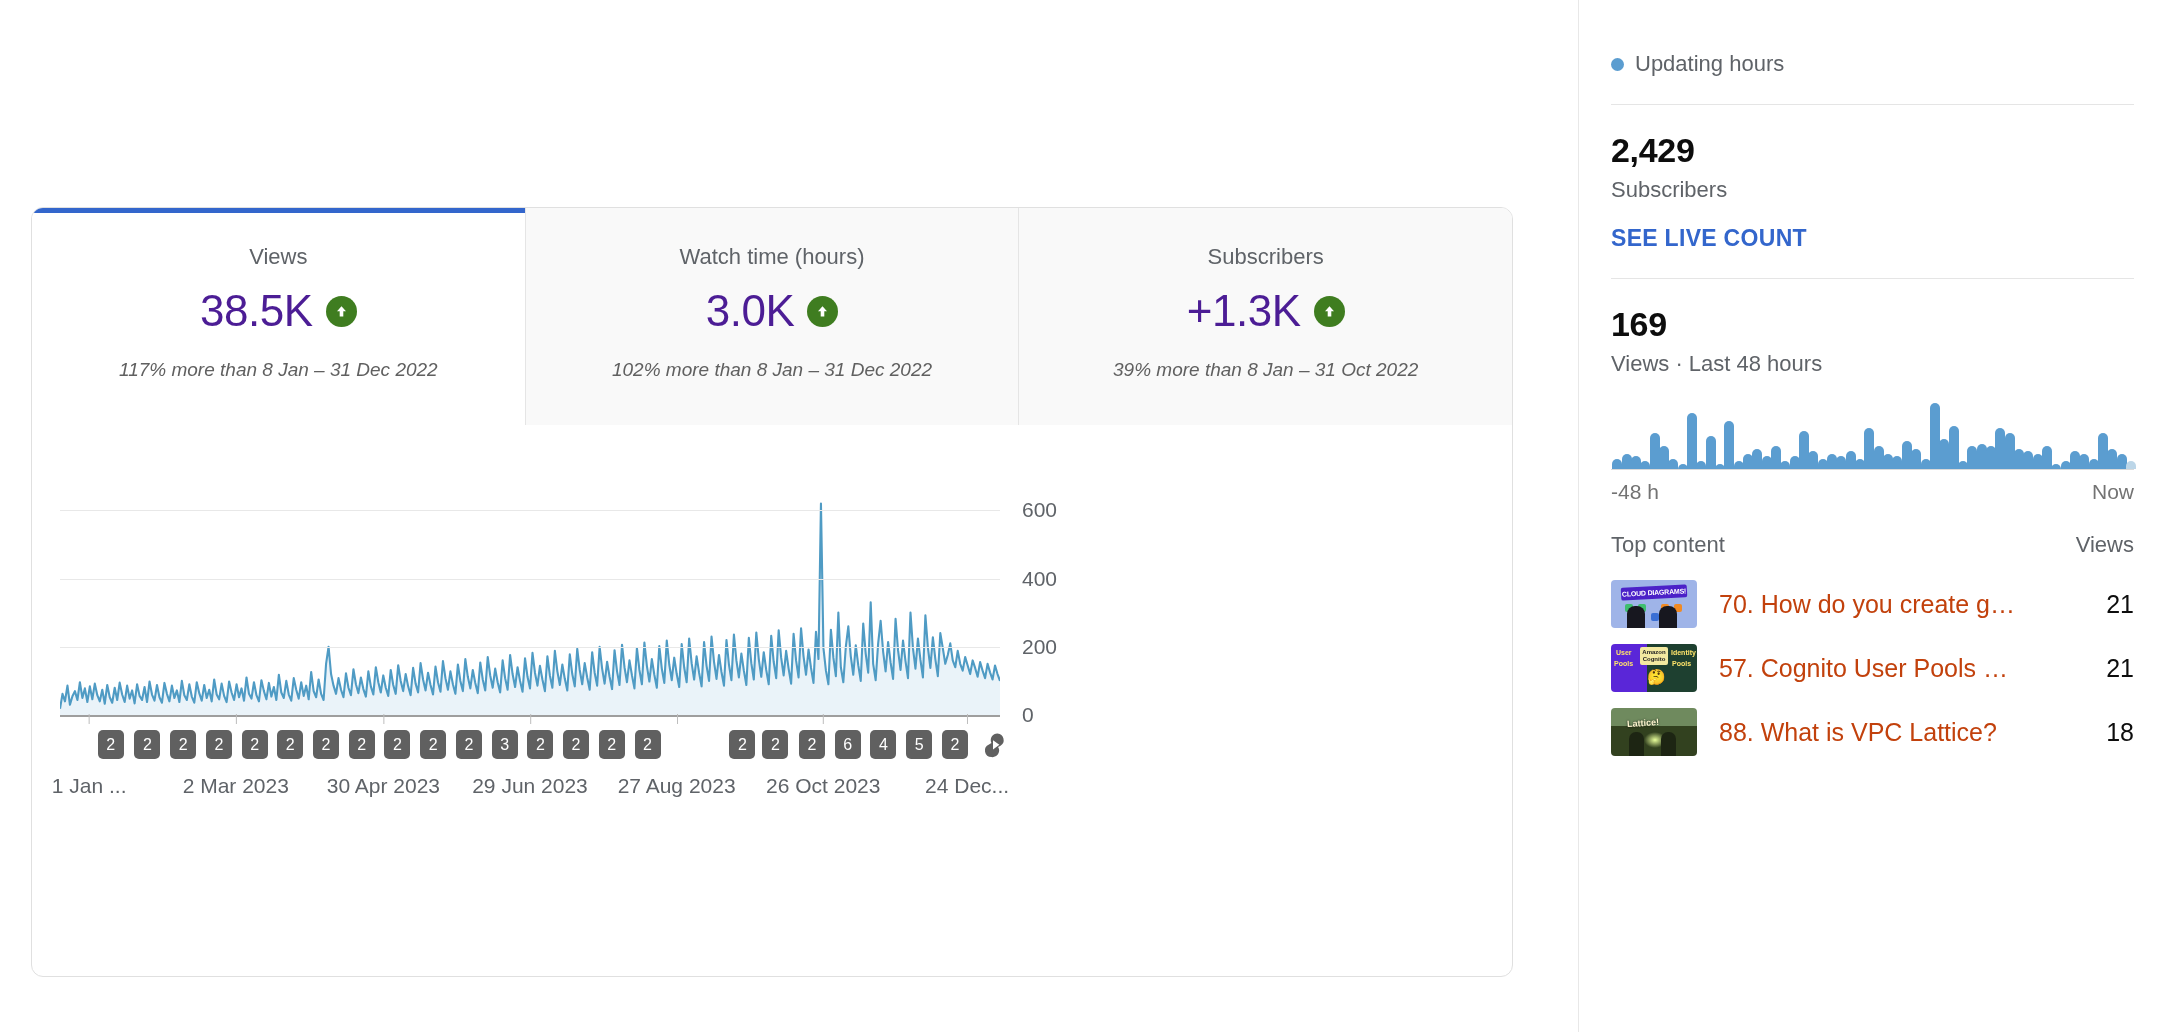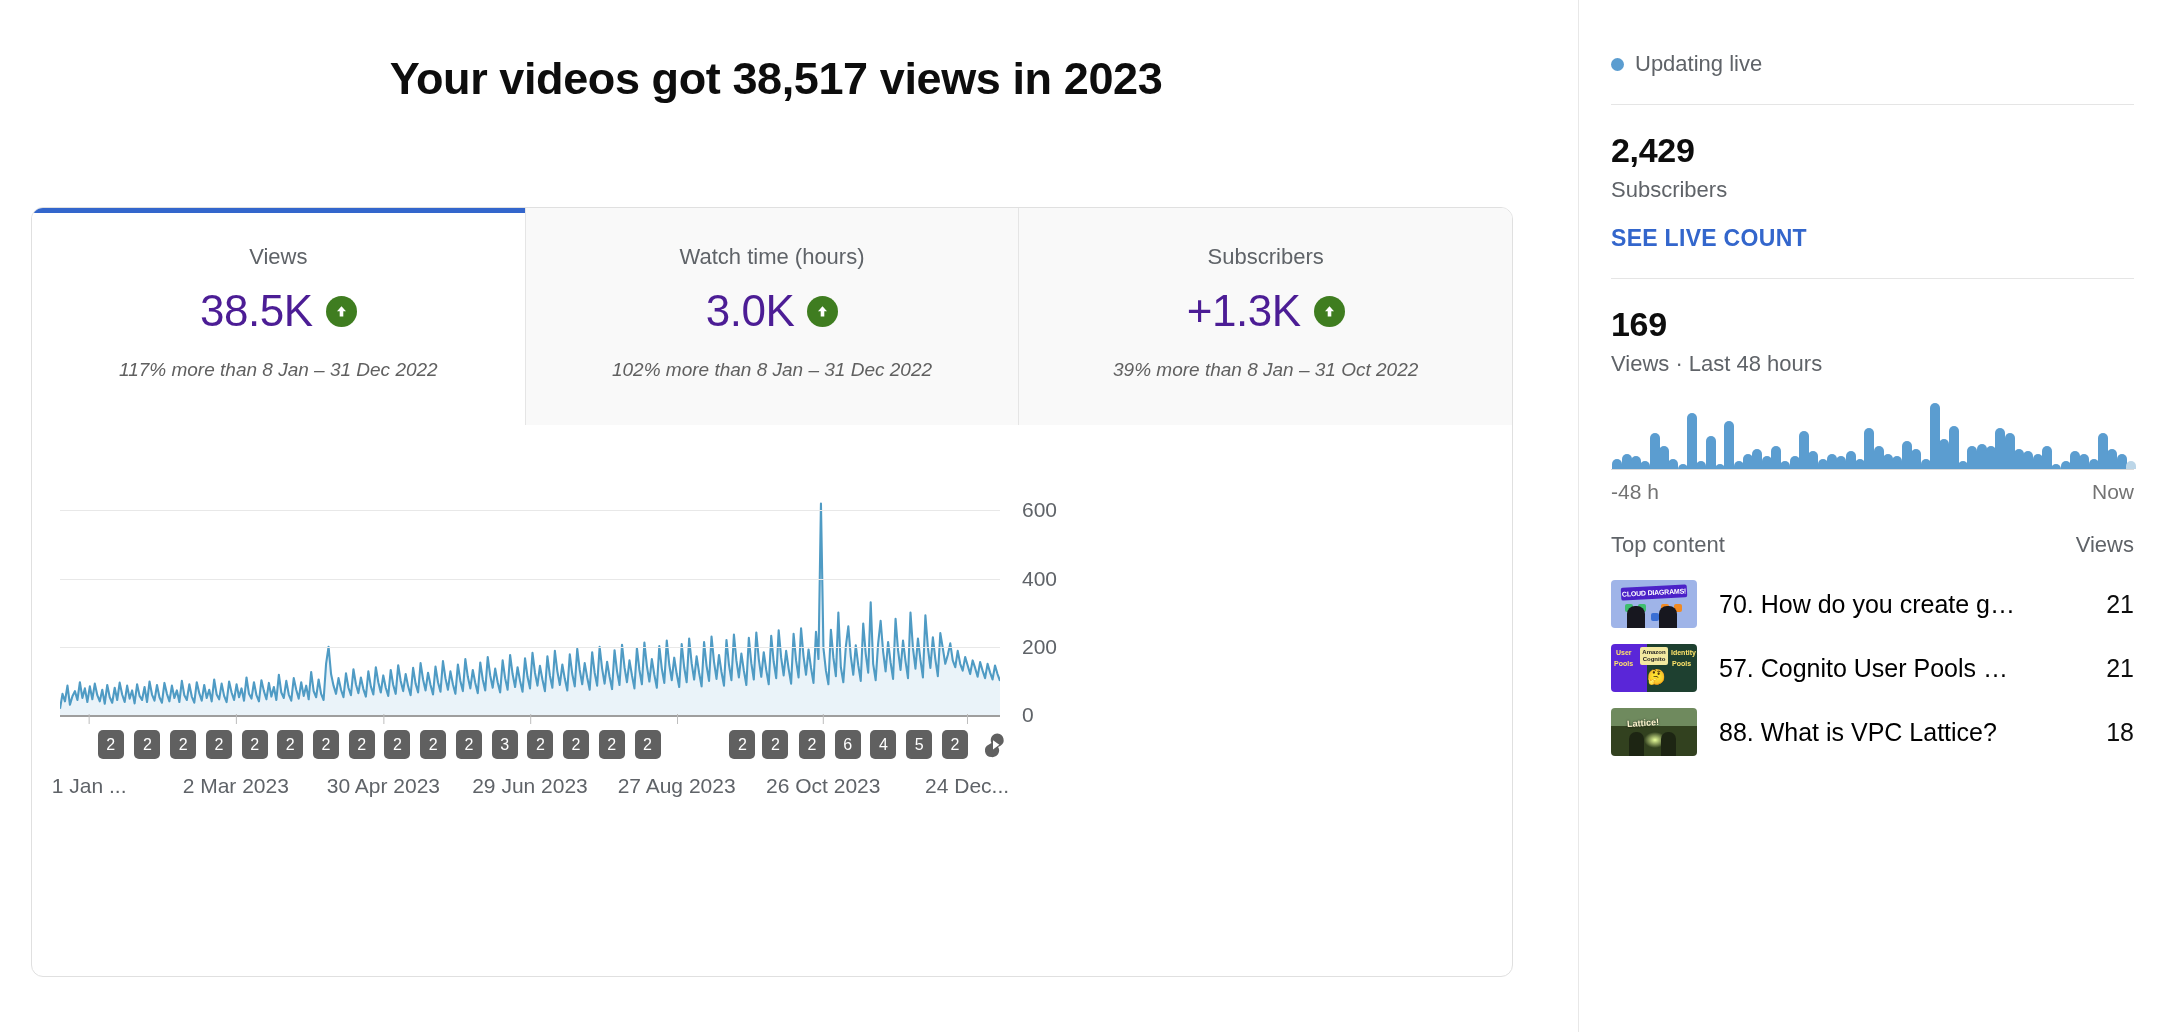--- a/index.html
+++ b/index.html
@@ -123,21 +123,21 @@
     display: flex; justify-content: space-between; align-items: baseline;
     margin-top: 28px; padding-bottom: 6px;
   }
   .rt-th { font-size: 22px; color: #5f6368; }
   .rt-row { display: flex; align-items: center; margin-top: 16px; cursor: pointer; }
   .thumb {
     width: 86px; height: 48px; border-radius: 4px;
     flex: 0 0 86px; position: relative; overflow: hidden;
   }
   .rt-row-title {
-    flex: 1 1 auto; font-size: 25px; color: #000000;
+    flex: 1 1 auto; font-size: 25px; color: #c2410c;
     margin-left: 22px; white-space: nowrap; overflow: hidden;
   }
   .rt-row-views { font-size: 25px; color: #0d0d0d; margin-left: 14px; }
 
   
   .tb1 { background: #9fb4e8; }
   .tb1 .banner {
     position: absolute; left: 10px; top: 6px; width: 66px; height: 13px;
     background: #4b21c8; border-radius: 2px; transform: rotate(-3deg);
     color: #fff; font-size: 7px; display: flex; align-items: center; justify-content: center;
@@ -165,21 +165,20 @@
   }
   .tb3 .p { position: absolute; bottom: 0; width: 15px; height: 24px; background: #1d2513; border-radius: 7px 7px 0 0; }
 </style>
 </head>
 <body>
 
 <div class="page">
 
   <div class="main">
 
-    <div class="page-title">Your videos got 38,517 views in 2023</div>
 
     <div class="card">
 
       <div class="metric-tabs">
 
         <div class="metric-tab active">
           <div class="metric-label">Views</div>
           <div class="metric-value-row">
             <span class="metric-value">38.5K</span>
             <span class="arrow-badge">
@@ -280,21 +279,21 @@
       </div>
 
     </div>
   </div>
 
   <div class="rt-gutter"></div>
   <div class="rt-panel">
 
     <div class="rt-live">
       <span class="live-dot"></span>
-      <span class="rt-live-text">Updating live</span>
+      <span class="rt-live-text">Updating hours</span>
     </div>
 
     <div class="rt-divider"></div>
 
     <div style="margin-top:26px">
       <div class="rt-big">2,429</div>
       <div class="rt-sub">Subscribers</div>
       <div class="rt-link">SEE LIVE COUNT</div>
     </div>
 

